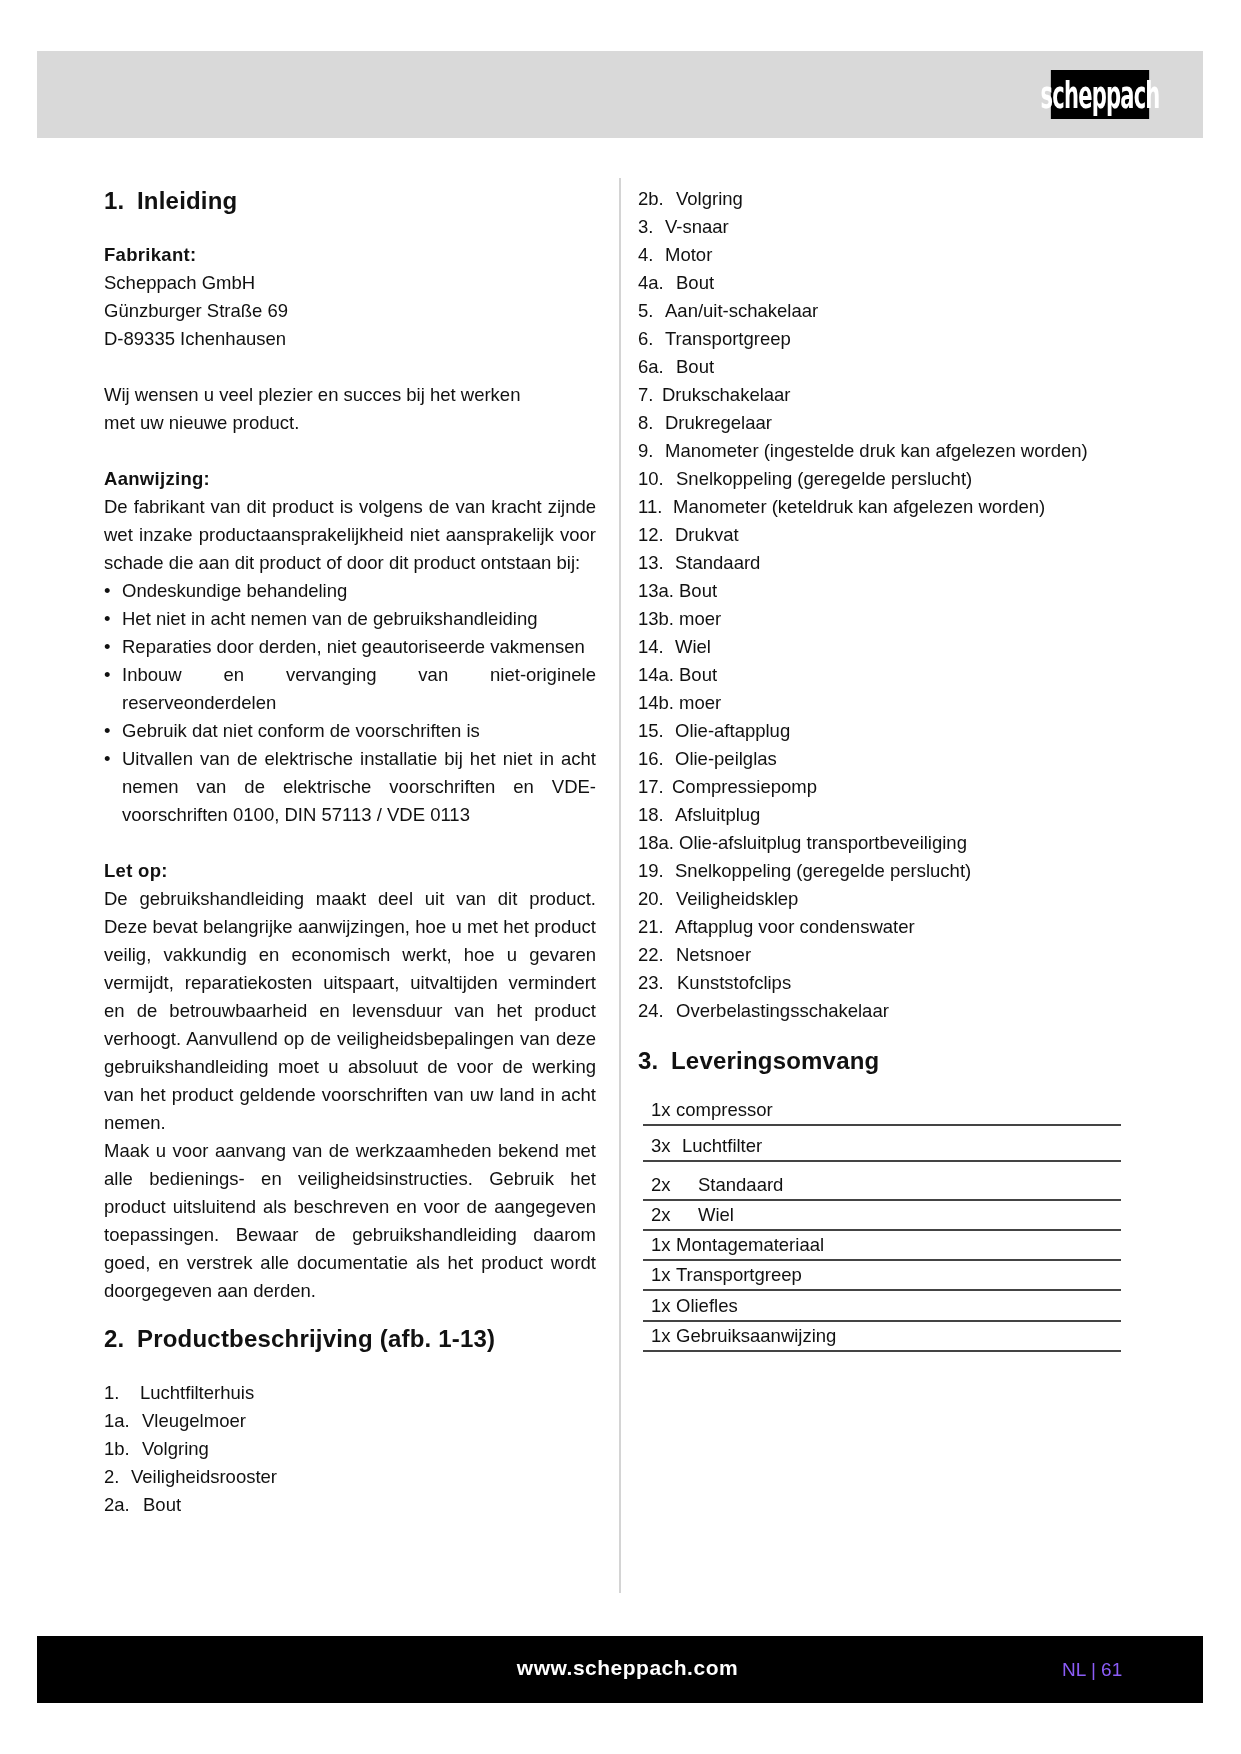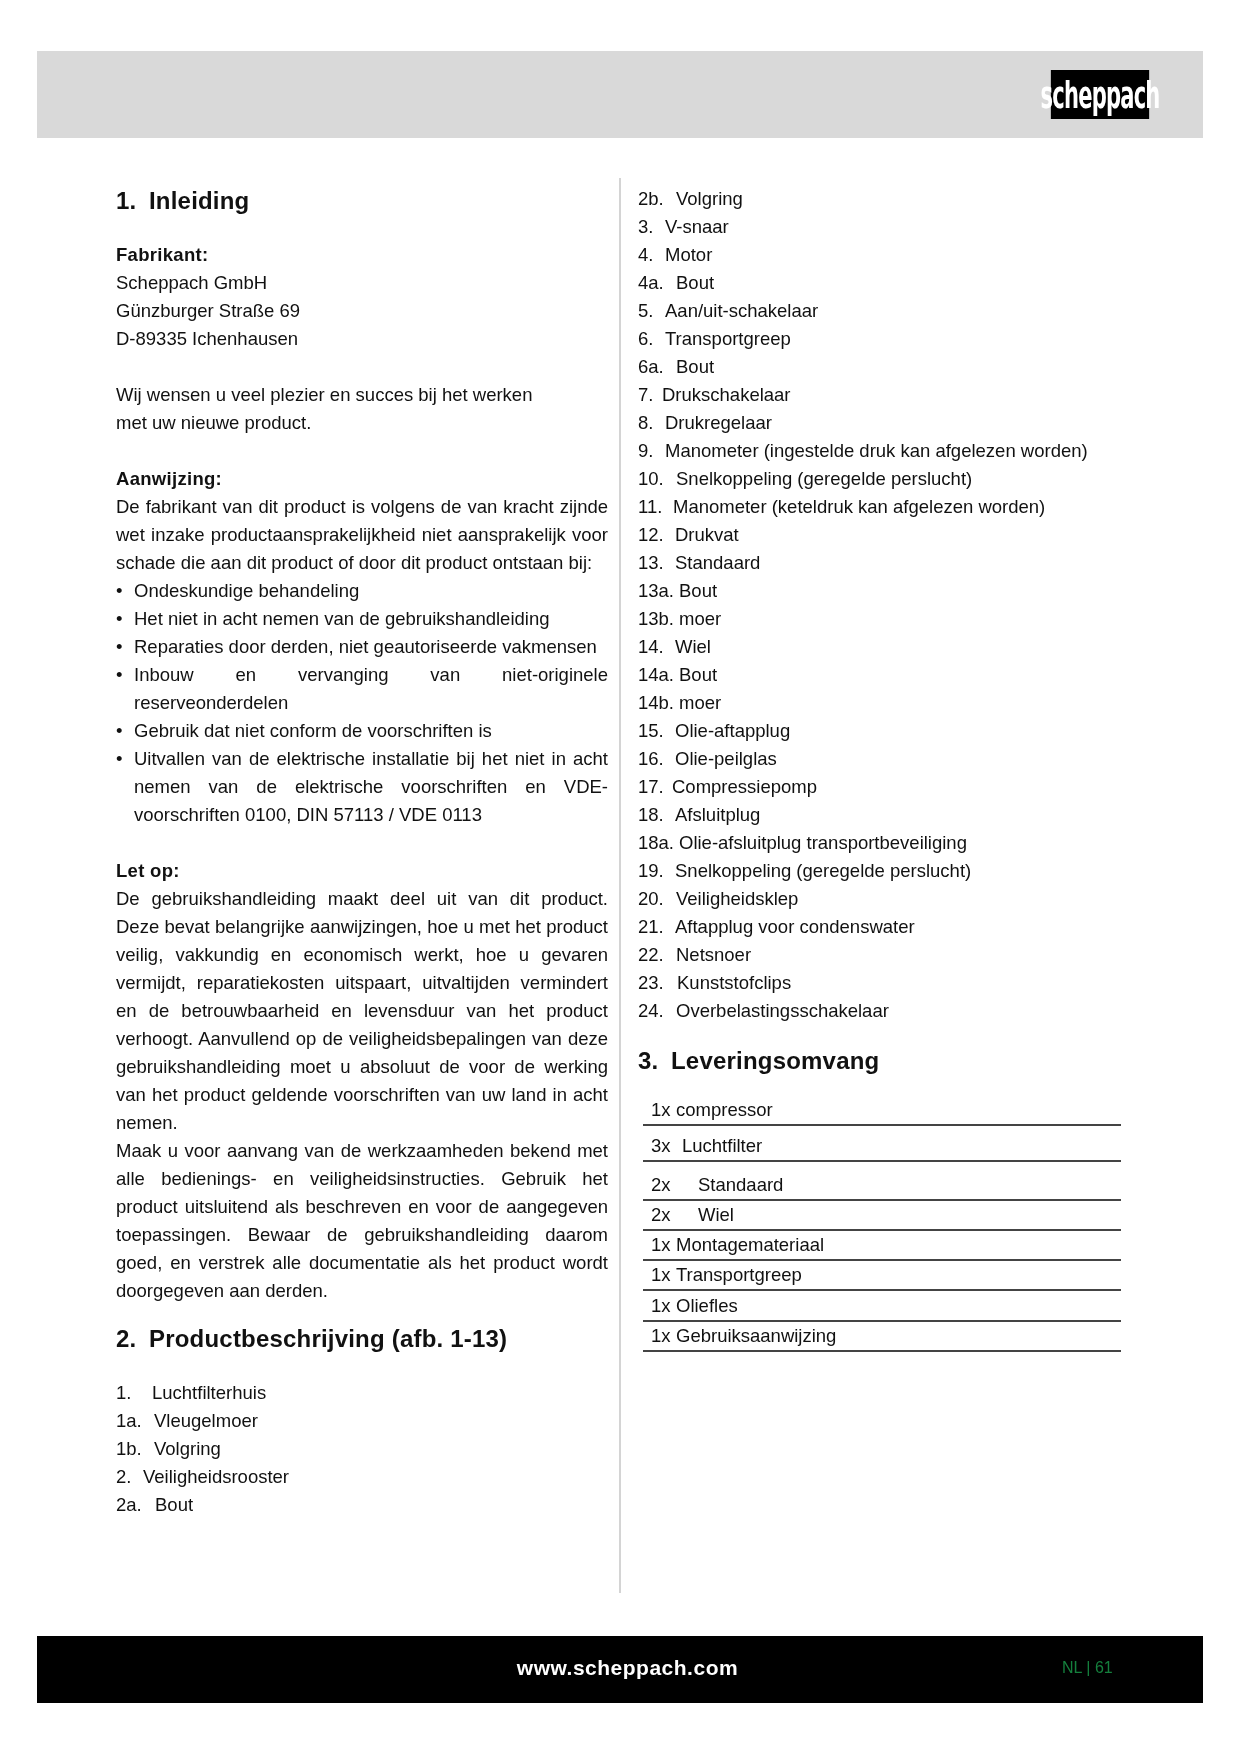--- a/index.html
+++ b/index.html
@@ -5,21 +5,21 @@
   html, body { margin:0; padding:0; background:#ffffff; }
   body { width:1241px; height:1754px; position:relative; overflow:hidden;
          font-family:"Liberation Sans", sans-serif; color:#111; }
   .header-band { position:absolute; left:37px; top:51px; width:1166px; height:87px; background:#d9d9d9; }
   .logo { position:absolute; left:1037px; top:70px; width:126px; height:49px; background:#000;
           color:#fff; font-family:"DejaVu Sans Condensed","DejaVu Sans", sans-serif; font-weight:bold;
           font-size:30px; letter-spacing:-1px; display:flex; align-items:center; justify-content:center;
           transform:scaleX(0.78); transform-origin:center; line-height:1; }
   .logo span { display:inline-block; transform:scaleY(1.25); }
   .col { position:absolute; font-size:18.5px; line-height:28px; }
-  .col-left { left:116px; top:185px; width:492px; }
+  .col-left { left:104px; top:185px; width:492px; }
   .col-right { left:638px; top:185px; width:490px; }
   .divider { position:absolute; left:619px; top:178px; width:2px; height:1415px; background:#d4d4d4; }
   h2 { font-size:24px; font-weight:bold; margin:0; line-height:32px; letter-spacing:0.2px; }
   h2 .num { display:inline-block; width:33px; }
   .label { font-weight:bold; letter-spacing:0.3px; }
   .p { margin:0; }
   .justify { text-align:justify; text-align-last:left; }
   .gap { height:28px; }
   .gap-h { height:24px; }
   .bullets { margin:0; padding:0; list-style:none; }
@@ -31,21 +31,21 @@
   .parts .pn { display:inline-block; min-width:36px; white-space:pre; }
   .parts .pt { flex:1; }
   .parts li.wrap .pt { text-align:justify; text-align-last:left; }
   .scope-table { width:478px; margin-left:5px; border-collapse:collapse; margin-top:10px; }
   .scope-table td { font-size:18.5px; padding:0 0 0 8px; border-bottom:2px solid #444; vertical-align:bottom; }
   .scope-table .qty { display:inline-block; }
   .footer-band { position:absolute; left:37px; top:1636px; width:1166px; height:67px; background:#000; }
   .footer-url { position:absolute; left:16px; width:100%; top:1656px; text-align:center; color:#fff;
                 font-weight:bold; font-size:21px; letter-spacing:0.5px; }
   .footer-url span { position:relative; left:-9px; }
-  .footer-page { position:absolute; left:1062px; top:1659px; color:#15803d; font-size:16px; }
+  .footer-page { position:absolute; left:1062px; top:1659px; color:#8b5cf6; font-size:19px; }
 </style>
 </head>
 <body>
 
 <div class="header-band"></div>
 <div class="logo">
     <span>scheppach</span>
   </div>
 
 <div class="divider"></div>

